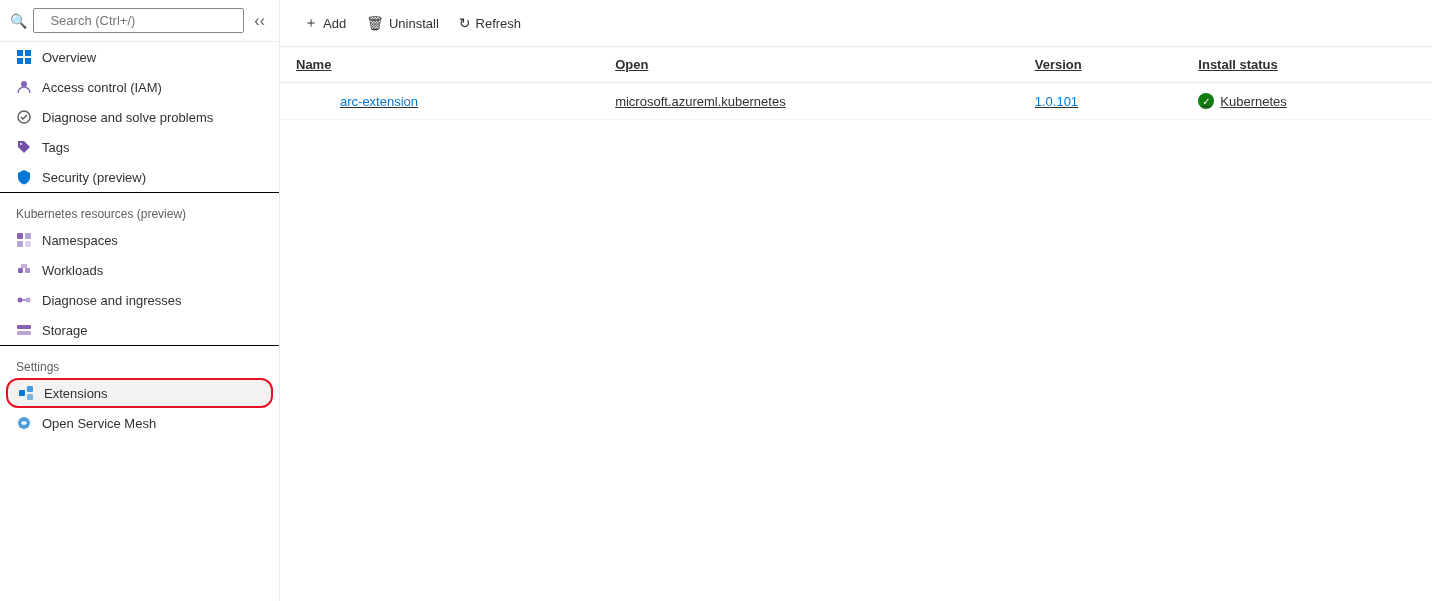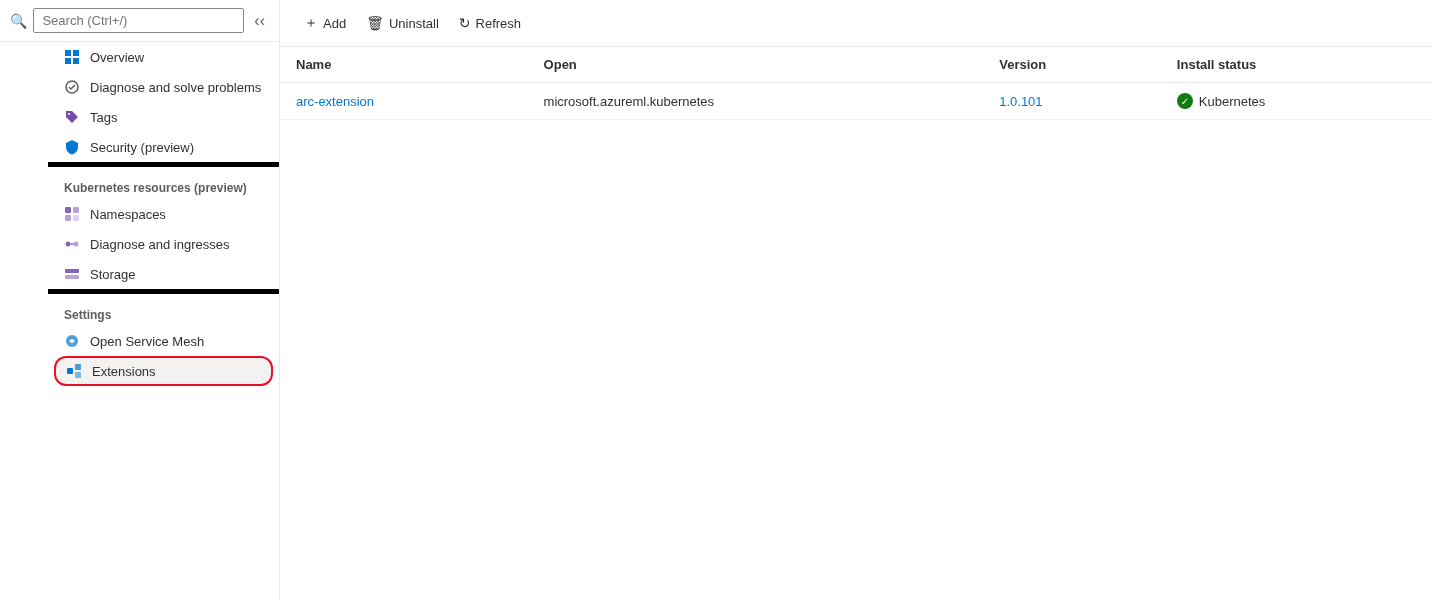--- a/index.html
+++ b/index.html
@@ -23,21 +23,21 @@
       padding: 8px 10px;
       border-bottom: 1px solid #edebe9;
       gap: 6px;
       flex-shrink: 0;
     }
 
     .search-input {
       flex: 1;
       border: 1px solid #8a8886;
       border-radius: 2px;
-      padding: 4px 8px;
+      padding: 4px 16px;
       font-size: 13px;
       color: #605e5c;
       outline: none;
     }
 
     .collapse-btn {
       background: none;
       border: none;
       cursor: pointer;
       color: #605e5c;
@@ -67,23 +67,23 @@
       height: 16px;
       display: flex;
       align-items: center;
       justify-content: center;
       flex-shrink: 0;
     }
 
     .section-label {
       padding: 14px 16px 4px 16px;
       font-size: 12px;
-      font-weight: 700;
+      font-weight: 400;
       color: #605e5c;
-      border-top: 5px solid #000000;
+      border-top: 1px solid #000000;
     }
 
     .extensions-item {
       border: 2px solid #e81123;
       border-radius: 12px;
       margin: 0 6px;
       padding: 5px 10px;
     }
 
     
@@ -124,20 +124,21 @@
     
     .table-container {
       flex: 1;
       overflow: auto;
       padding: 0;
     }
 
     table {
       width: 100%;
       border-collapse: collapse;
+      text-decoration: underline;
     }
 
     thead tr {
       border-bottom: 1px solid #edebe9;
     }
 
     th {
       text-align: left;
       padding: 10px 16px;
       font-size: 13px;
@@ -149,20 +150,21 @@
     td {
       padding: 10px 16px;
       font-size: 13px;
       border-bottom: 1px solid #f3f2f1;
     }
 
     .link-cell {
       color: #0078d4;
       cursor: pointer;
       text-decoration: none;
+      margin-left: 44px;
     }
 
     .version-link {
       color: #0078d4;
       cursor: pointer;
       text-decoration: none;
     }
 
     .status-installed {
       display: flex;
@@ -196,21 +198,20 @@
     .icon-services { color: #8764b8; }
     .icon-storage { color: #8764b8; }
     .icon-config { color: #8764b8; }
     .icon-extensions { color: #0078d4; }
     .icon-osm { color: #0078d4; }
 
     .sidebar-scroll-wrapper {
       position: relative;
       flex: 1;
       overflow: hidden;
-      margin-left: 48px;
     }
   </style>
 </head>
 <body>
 
 <div class="sidebar">
   <div class="search-bar">
     <span style="color:#605e5c; font-size:14px;">🔍</span>
     <input class="search-input" type="text" placeholder="Search (Ctrl+/)" style="">
     <button class="collapse-btn">‹‹</button>
@@ -225,20 +226,29 @@
               <rect x="1" y="1" width="6" height="6" fill="#0078d4"></rect>
               <rect x="9" y="1" width="6" height="6" fill="#0078d4"></rect>
               <rect x="1" y="9" width="6" height="6" fill="#0078d4"></rect>
               <rect x="9" y="9" width="6" height="6" fill="#0078d4"></rect>
             </svg>
         </span>
         <span>Overview</span>
       </div>
 
 
+      <div class="sidebar-item">
+        <span class="icon icon-iam">
+          <svg width="16" height="16" viewBox="0 0 16 16">
+              <circle cx="8" cy="5" r="3" fill="#8764b8"></circle>
+              <path d="M2 14c0-3.3 2.7-6 6-6s6 2.7 6 6" stroke="#8764b8" stroke-width="1.5" fill="none"></path>
+            </svg>
+        </span>
+        <span>Access control (IAM)</span>
+      </div>
 
       <div class="sidebar-item">
         <span class="icon icon-diagnose">
           <svg width="16" height="16" viewBox="0 0 16 16">
               <circle cx="8" cy="8" r="6" stroke="#605e5c" stroke-width="1.5" fill="none"></circle>
               <path d="M5 8l2 2 4-4" stroke="#605e5c" stroke-width="1.5" fill="none"></path>
             </svg>
         </span>
         <span>Diagnose and solve problems</span>
       </div>
@@ -269,20 +279,30 @@
           <svg width="16" height="16" viewBox="0 0 16 16">
               <rect x="1" y="1" width="6" height="6" rx="1" fill="#8764b8"></rect>
               <rect x="9" y="1" width="6" height="6" rx="1" fill="#8764b8" opacity="0.6"></rect>
               <rect x="1" y="9" width="6" height="6" rx="1" fill="#8764b8" opacity="0.6"></rect>
               <rect x="9" y="9" width="6" height="6" rx="1" fill="#8764b8" opacity="0.3"></rect>
             </svg>
         </span>
         <span>Namespaces</span>
       </div>
 
+      <div class="sidebar-item">
+        <span class="icon icon-workloads">
+          <svg width="16" height="16" viewBox="0 0 16 16">
+              <rect x="2" y="6" width="5" height="5" rx="1" fill="#8764b8"></rect>
+              <rect x="9" y="6" width="5" height="5" rx="1" fill="#8764b8" opacity="0.7"></rect>
+              <rect x="5" y="2" width="6" height="4" fill="#8764b8" opacity="0.5"></rect>
+            </svg>
+        </span>
+        <span>Workloads</span>
+      </div>
 
       <div class="sidebar-item">
         <span class="icon icon-services">
           <svg width="16" height="16" viewBox="0 0 16 16">
               <circle cx="4" cy="8" r="2.5" fill="#8764b8"></circle>
               <circle cx="12" cy="8" r="2.5" fill="#8764b8" opacity="0.6"></circle>
               <line x1="6.5" y1="8" x2="9.5" y2="8" stroke="#8764b8" stroke-width="1.5"></line>
             </svg>
         </span>
         <span>Diagnose and ingresses</span>
@@ -294,39 +314,39 @@
               <rect x="1" y="3" width="14" height="4" rx="1" fill="#8764b8"></rect>
               <rect x="1" y="9" width="14" height="4" rx="1" fill="#8764b8" opacity="0.6"></rect>
             </svg>
         </span>
         <span>Storage</span>
       </div>
 
 
       <div class="section-label">Settings</div>
 
-      <div class="sidebar-item">
-        <span class="icon icon-osm">
-          <svg width="16" height="16" viewBox="0 0 16 16">
-              <circle cx="8" cy="8" r="6" fill="#0078d4" opacity="0.7"></circle>
-              <path d="M5 8 Q8 4 11 8 Q8 12 5 8z" fill="white"></path>
-            </svg>
-        </span>
-        <span>Open Service Mesh</span>
-      </div>
-
       <div class="sidebar-item active extensions-item">
         <span class="icon icon-extensions">
           <svg width="16" height="16" viewBox="0 0 16 16">
               <rect x="1" y="5" width="6" height="6" rx="1" fill="#0078d4"></rect>
               <rect x="9" y="1" width="6" height="6" rx="1" fill="#0078d4" opacity="0.7"></rect>
               <rect x="9" y="9" width="6" height="6" rx="1" fill="#0078d4" opacity="0.5"></rect>
             </svg>
         </span>
         <span>Extensions</span>
+      </div>
+
+      <div class="sidebar-item">
+        <span class="icon icon-osm">
+          <svg width="16" height="16" viewBox="0 0 16 16">
+              <circle cx="8" cy="8" r="6" fill="#0078d4" opacity="0.7"></circle>
+              <path d="M5 8 Q8 4 11 8 Q8 12 5 8z" fill="white"></path>
+            </svg>
+        </span>
+        <span>Open Service Mesh</span>
       </div>
 
     </div>
   </div>
 </div>
 
 <div class="main-content">
 
   <div class="toolbar">
     <button class="toolbar-btn">

